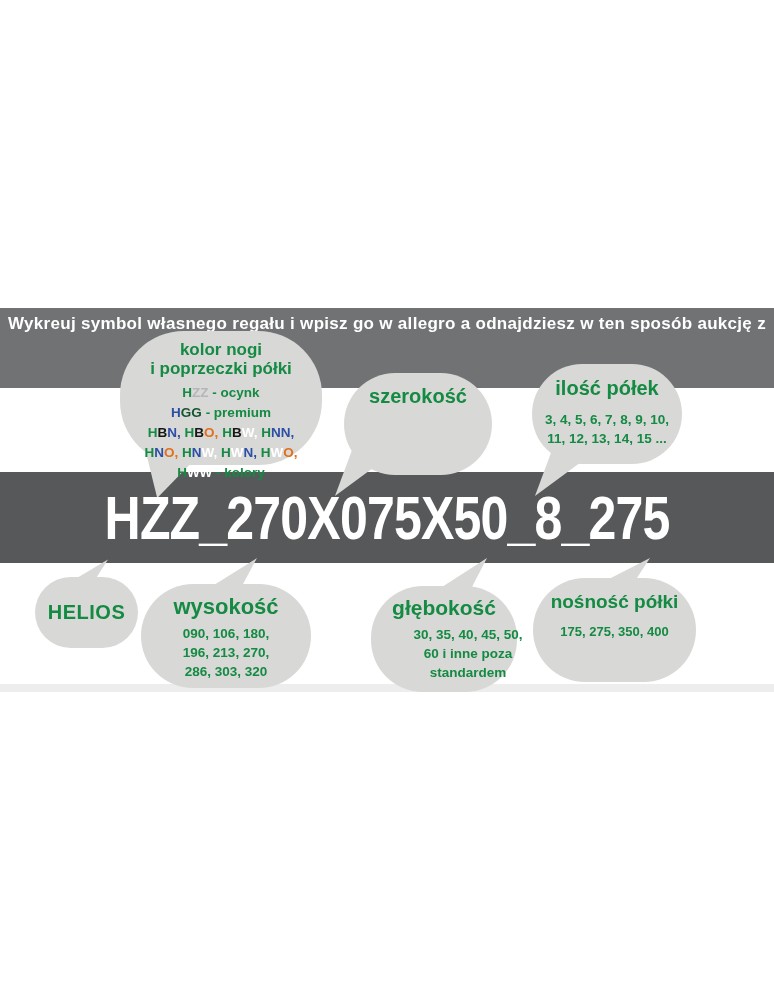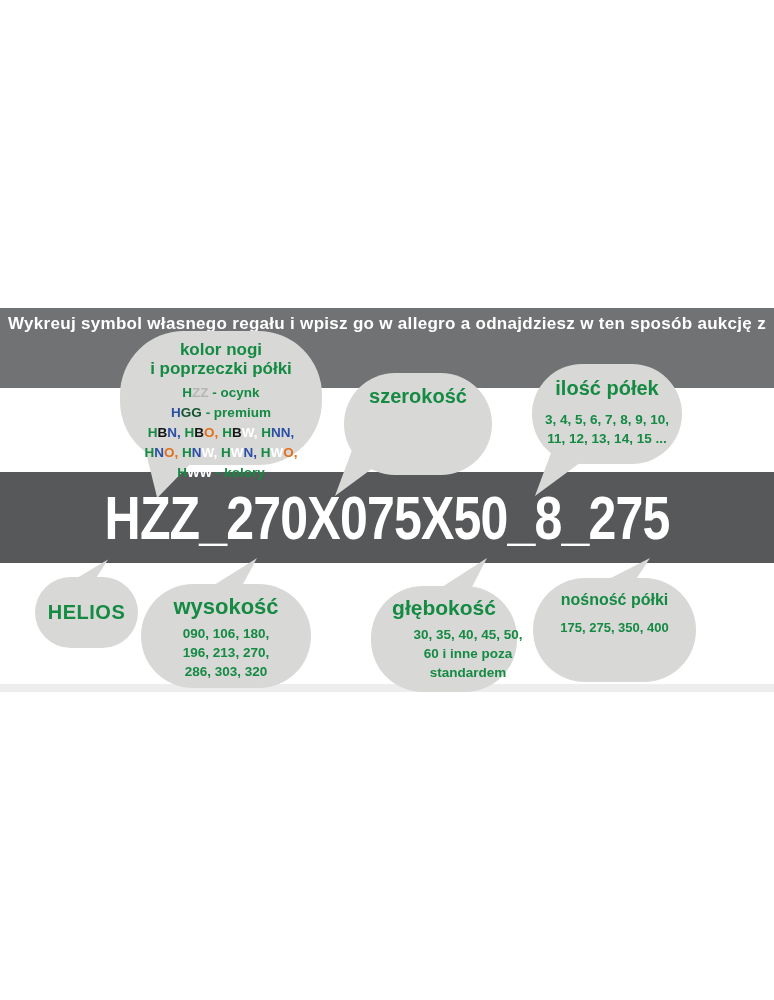--- a/index.html
+++ b/index.html
@@ -51,21 +51,21 @@
   #bubble-helios .b-title{font-size:20px;letter-spacing:.5px;}
   #bubble-wysokosc{left:141px;top:584px;width:170px;height:104px;border-radius:54px;}
   #bubble-wysokosc .b-title{font-size:22px;margin-top:10px;}
   #bubble-wysokosc .b-line{font-size:13.5px;line-height:19px;}
   #bubble-wysokosc .lines-wrap{margin-top:4px;}
   #bubble-glebokosc{left:371px;top:586px;width:146px;height:106px;border-radius:52px;}
   #bubble-glebokosc .b-title{font-size:21px;margin-top:10px;}
   #bubble-glebokosc .b-line{font-size:13.5px;line-height:19px;margin-left:48px;}
   #bubble-glebokosc .lines-wrap{margin-top:5px;}
   #bubble-nosnosc{left:533px;top:578px;width:163px;height:104px;border-radius:52px;}
-  #bubble-nosnosc .b-title{font-size:16px;margin-top:13px;}
+  #bubble-nosnosc .b-title{font-size:19px;margin-top:13px;}
   #bubble-nosnosc .b-line{font-size:13px;line-height:19px;}
   #bubble-nosnosc .lines-wrap{margin-top:9px;}
   
   #tail-kolor{left:138px;top:446px;width:64px;height:52px;clip-path:polygon(10% 0,95% 18%,30% 100%);}
   #tail-szerokosc{left:330px;top:446px;width:62px;height:50px;clip-path:polygon(38% 0,100% 16%,8% 100%);}
   #tail-ilosc{left:530px;top:446px;width:62px;height:50px;clip-path:polygon(38% 0,100% 16%,8% 100%);}
   
   #tail-helios{left:66px;top:559px;width:42px;height:30px;clip-path:polygon(100% 2%,0 85%,55% 100%);}
   #tail-wysokosc{left:212px;top:558px;width:45px;height:32px;clip-path:polygon(100% 0,0 88%,62% 100%);}
   #tail-glebokosc{left:442px;top:558px;width:45px;height:33px;clip-path:polygon(100% 0,0 88%,62% 100%);}

